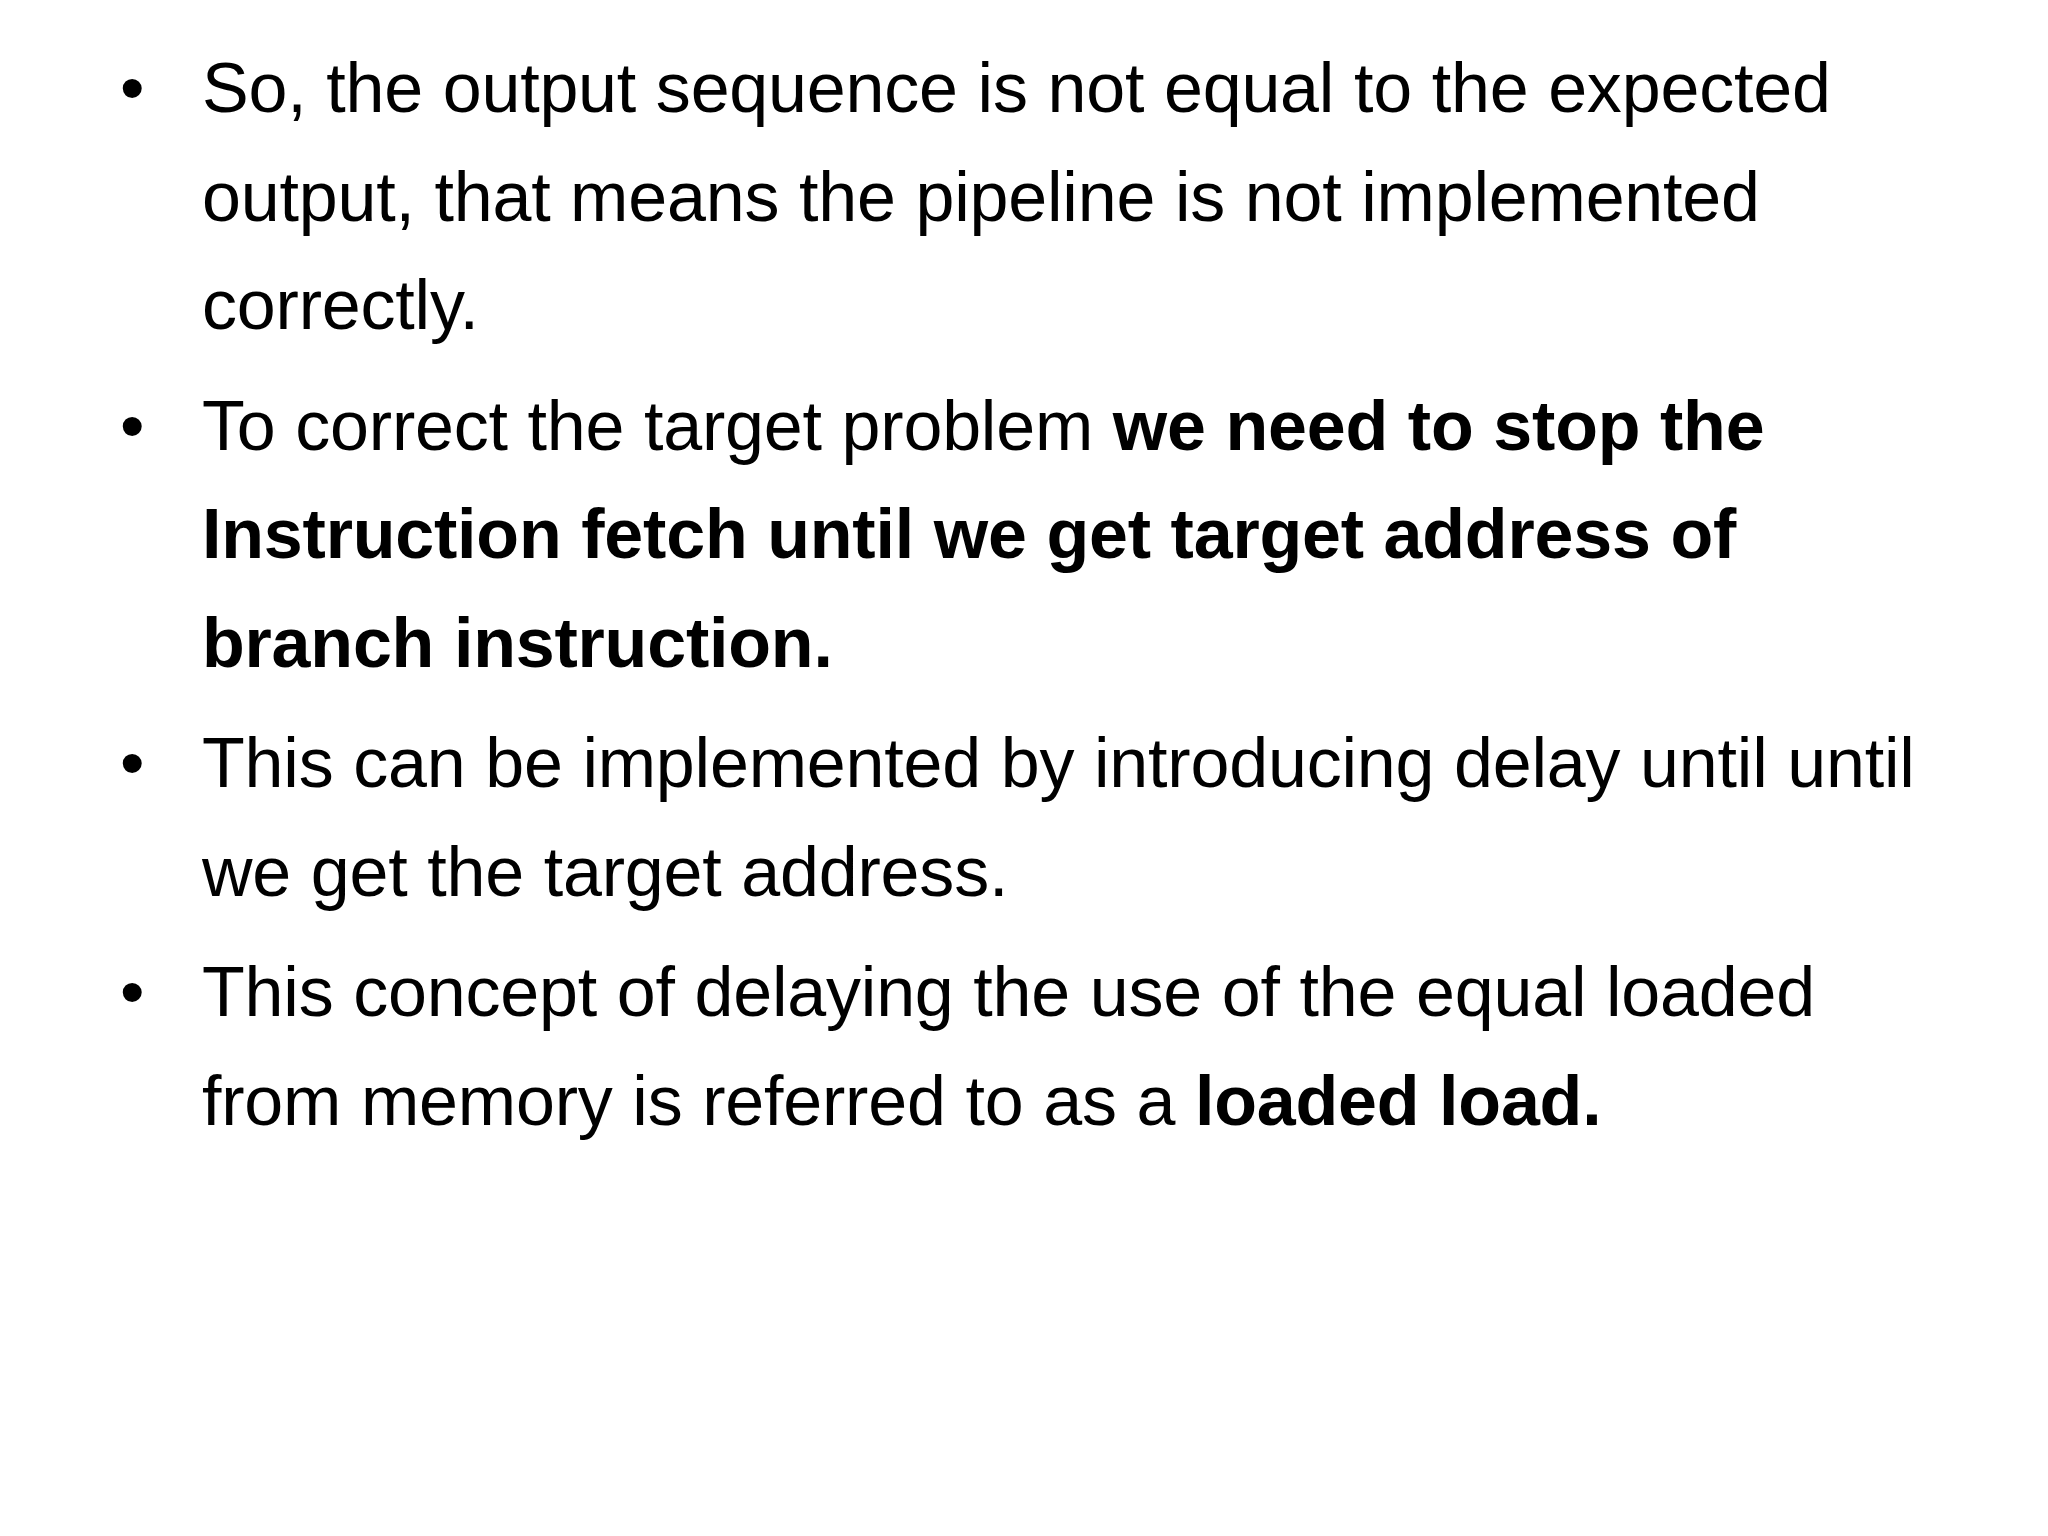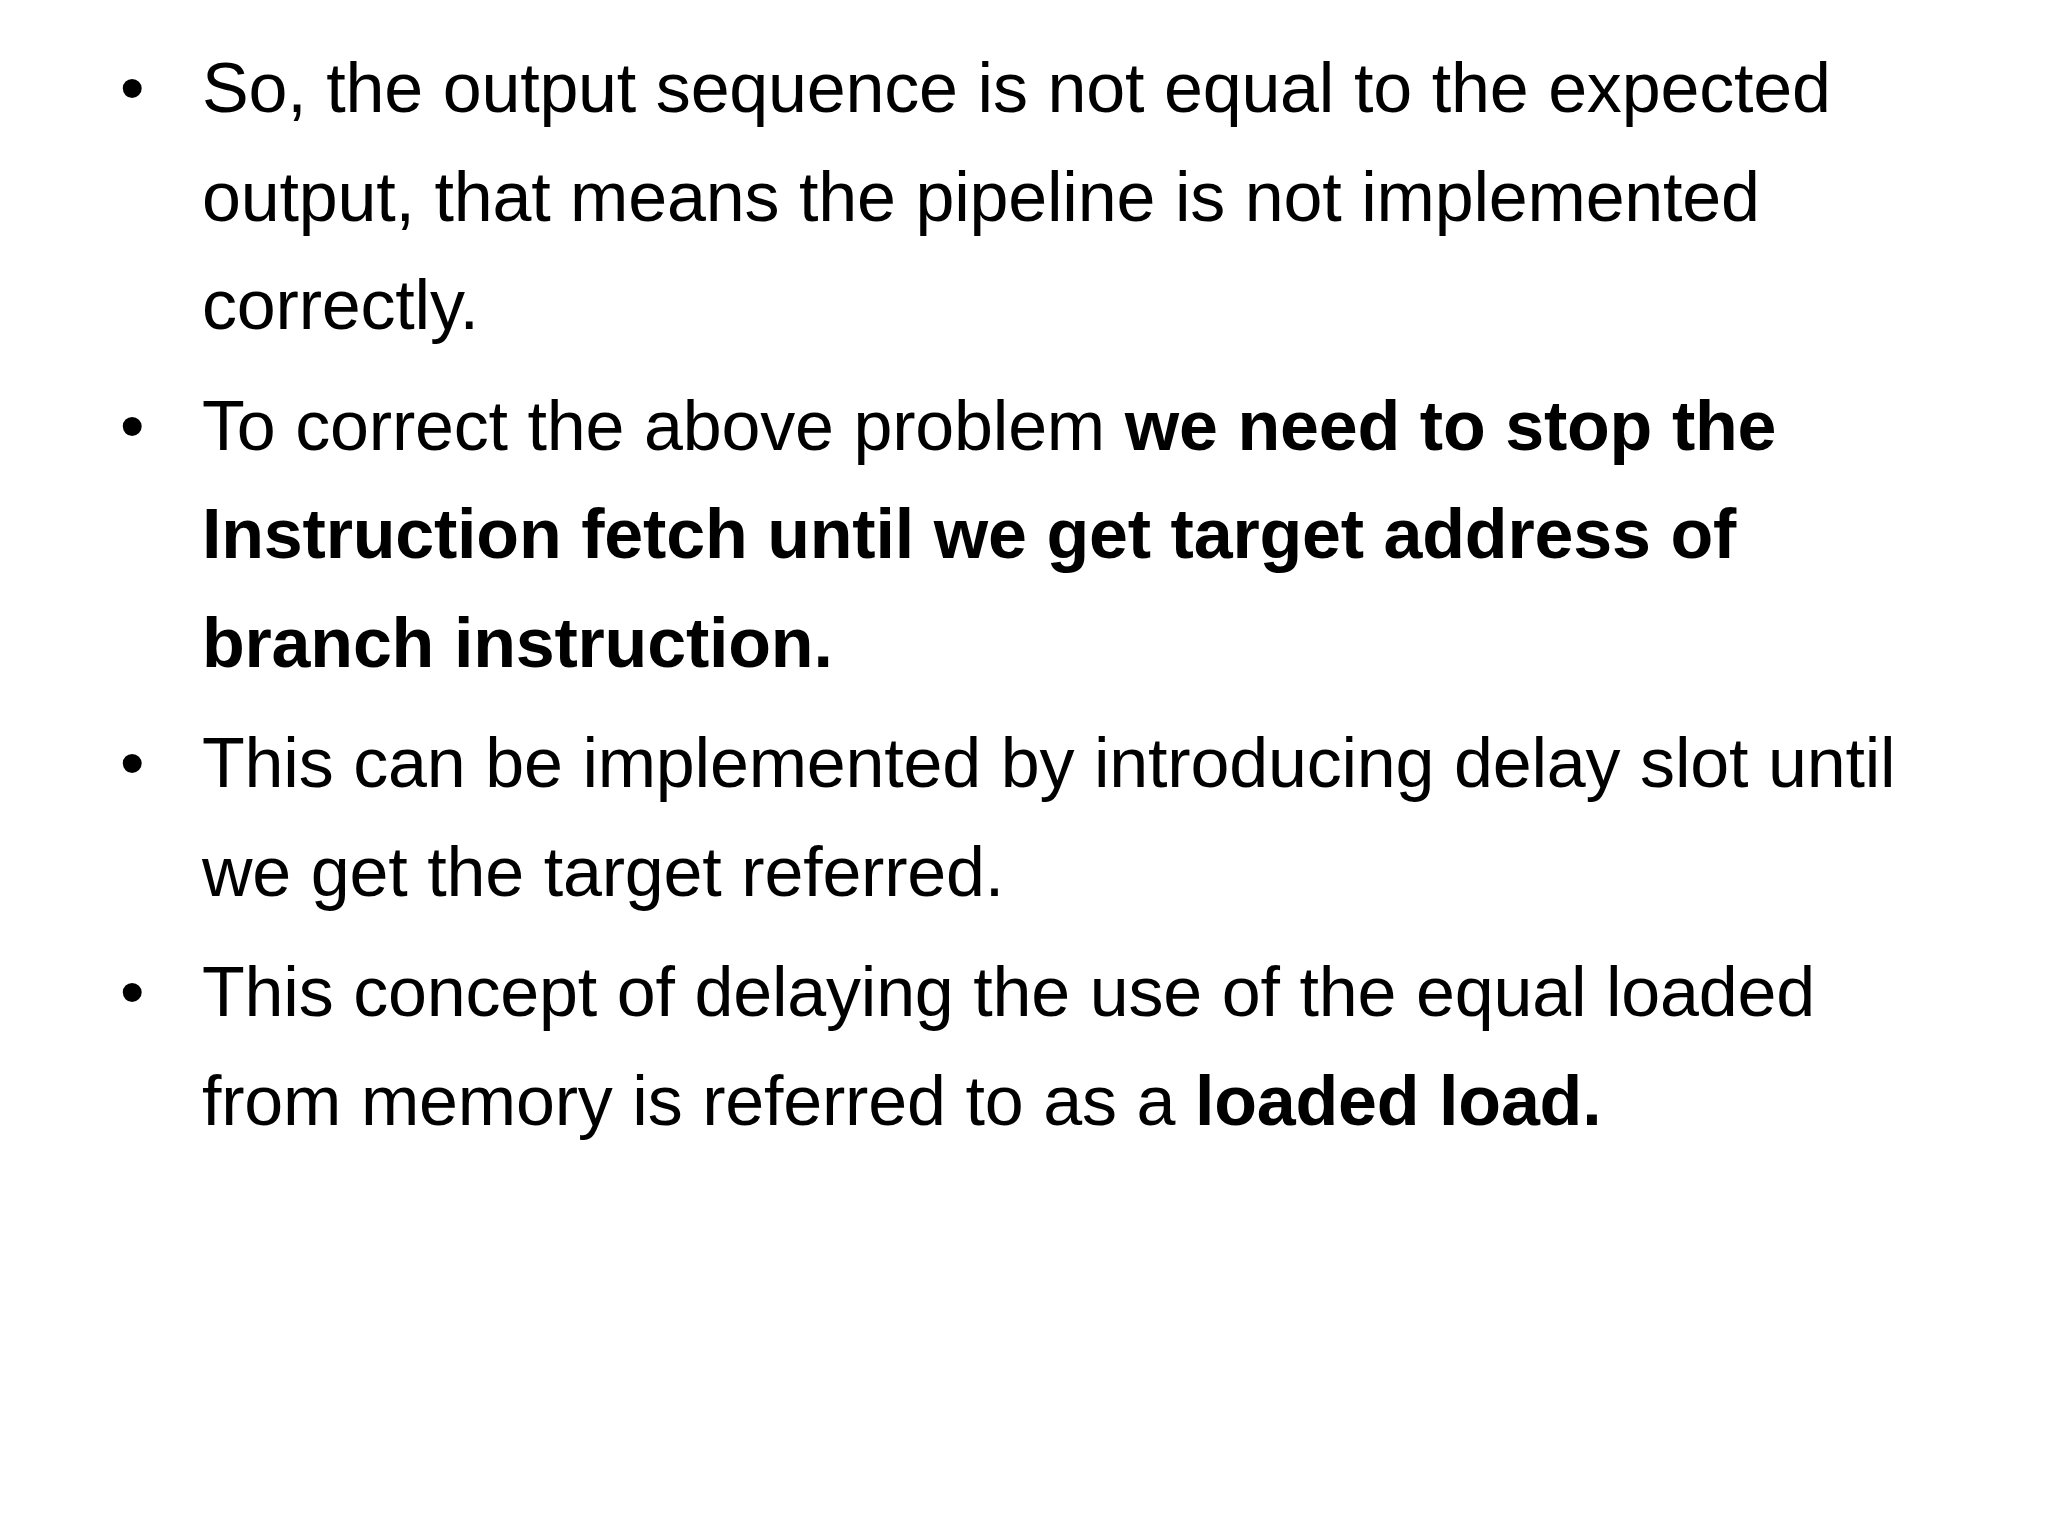--- a/index.html
+++ b/index.html
@@ -62,25 +62,25 @@
 
 <div id="slide">
   <div id="content-body">
     <ul class="bullet-list" id="bullet-list">
         <li class="bullet-item">
           <span class="bullet-marker">•</span>
           <span class="bullet-text"><span>So, the output sequence is not equal to the expected output, that means the pipeline is not implemented correctly.</span></span>
         </li>
         <li class="bullet-item">
           <span class="bullet-marker">•</span>
-          <span class="bullet-text"><span>To correct the above problem </span><b class="strong-run">we need to stop the Instruction fetch until we get target address of branch instruction.</b></span>
+          <span class="bullet-text"><span>To correct the target problem </span><b class="strong-run">we need to stop the Instruction fetch until we get target address of branch instruction.</b></span>
         </li>
         <li class="bullet-item">
           <span class="bullet-marker">•</span>
-          <span class="bullet-text"><span>This can be implemented by introducing delay slot until we get the target referred.</span></span>
+          <span class="bullet-text"><span>This can be implemented by introducing delay until until we get the target address.</span></span>
         </li>
         <li class="bullet-item">
           <span class="bullet-marker">•</span>
           <span class="bullet-text"><span>This concept of delaying the use of the equal loaded from memory is referred to as a </span><b class="strong-run">loaded load.</b></span>
         </li>
       </ul>
   </div>
 </div>
 
 </body></html>

